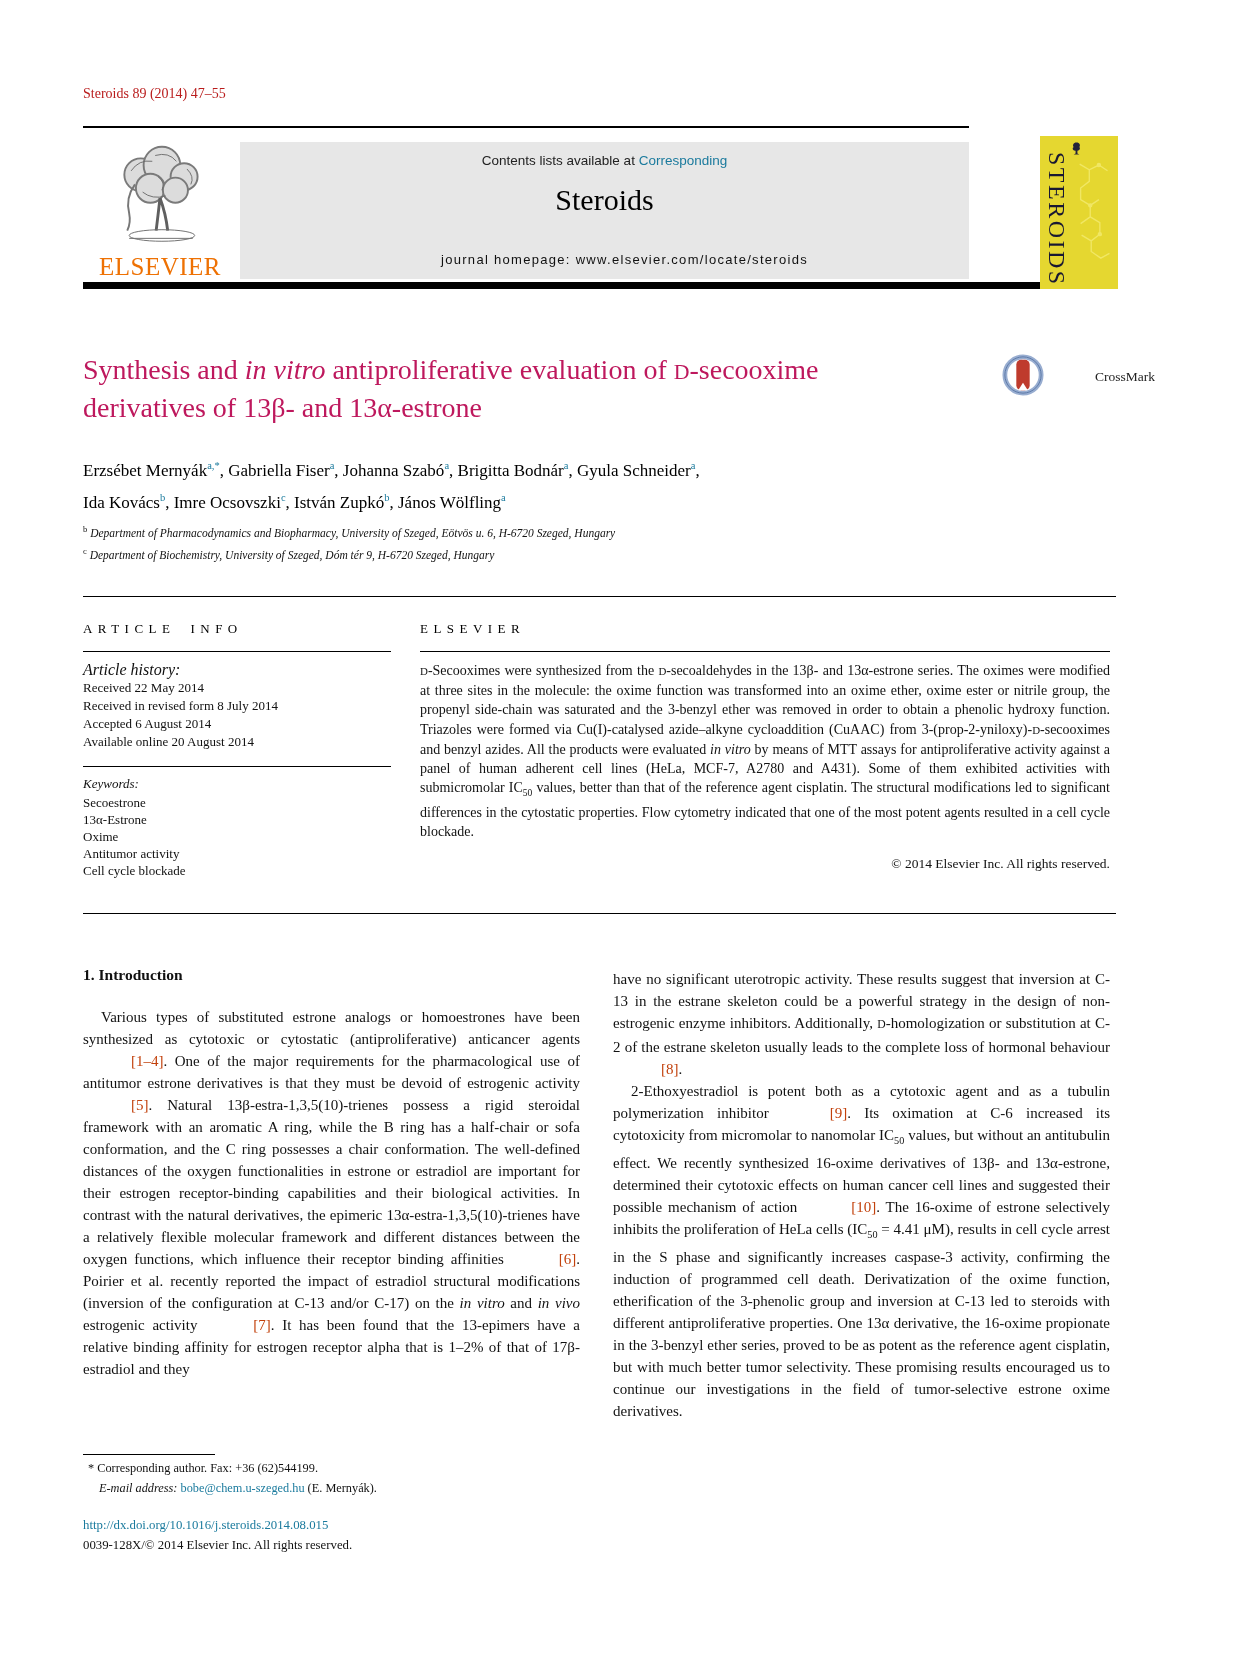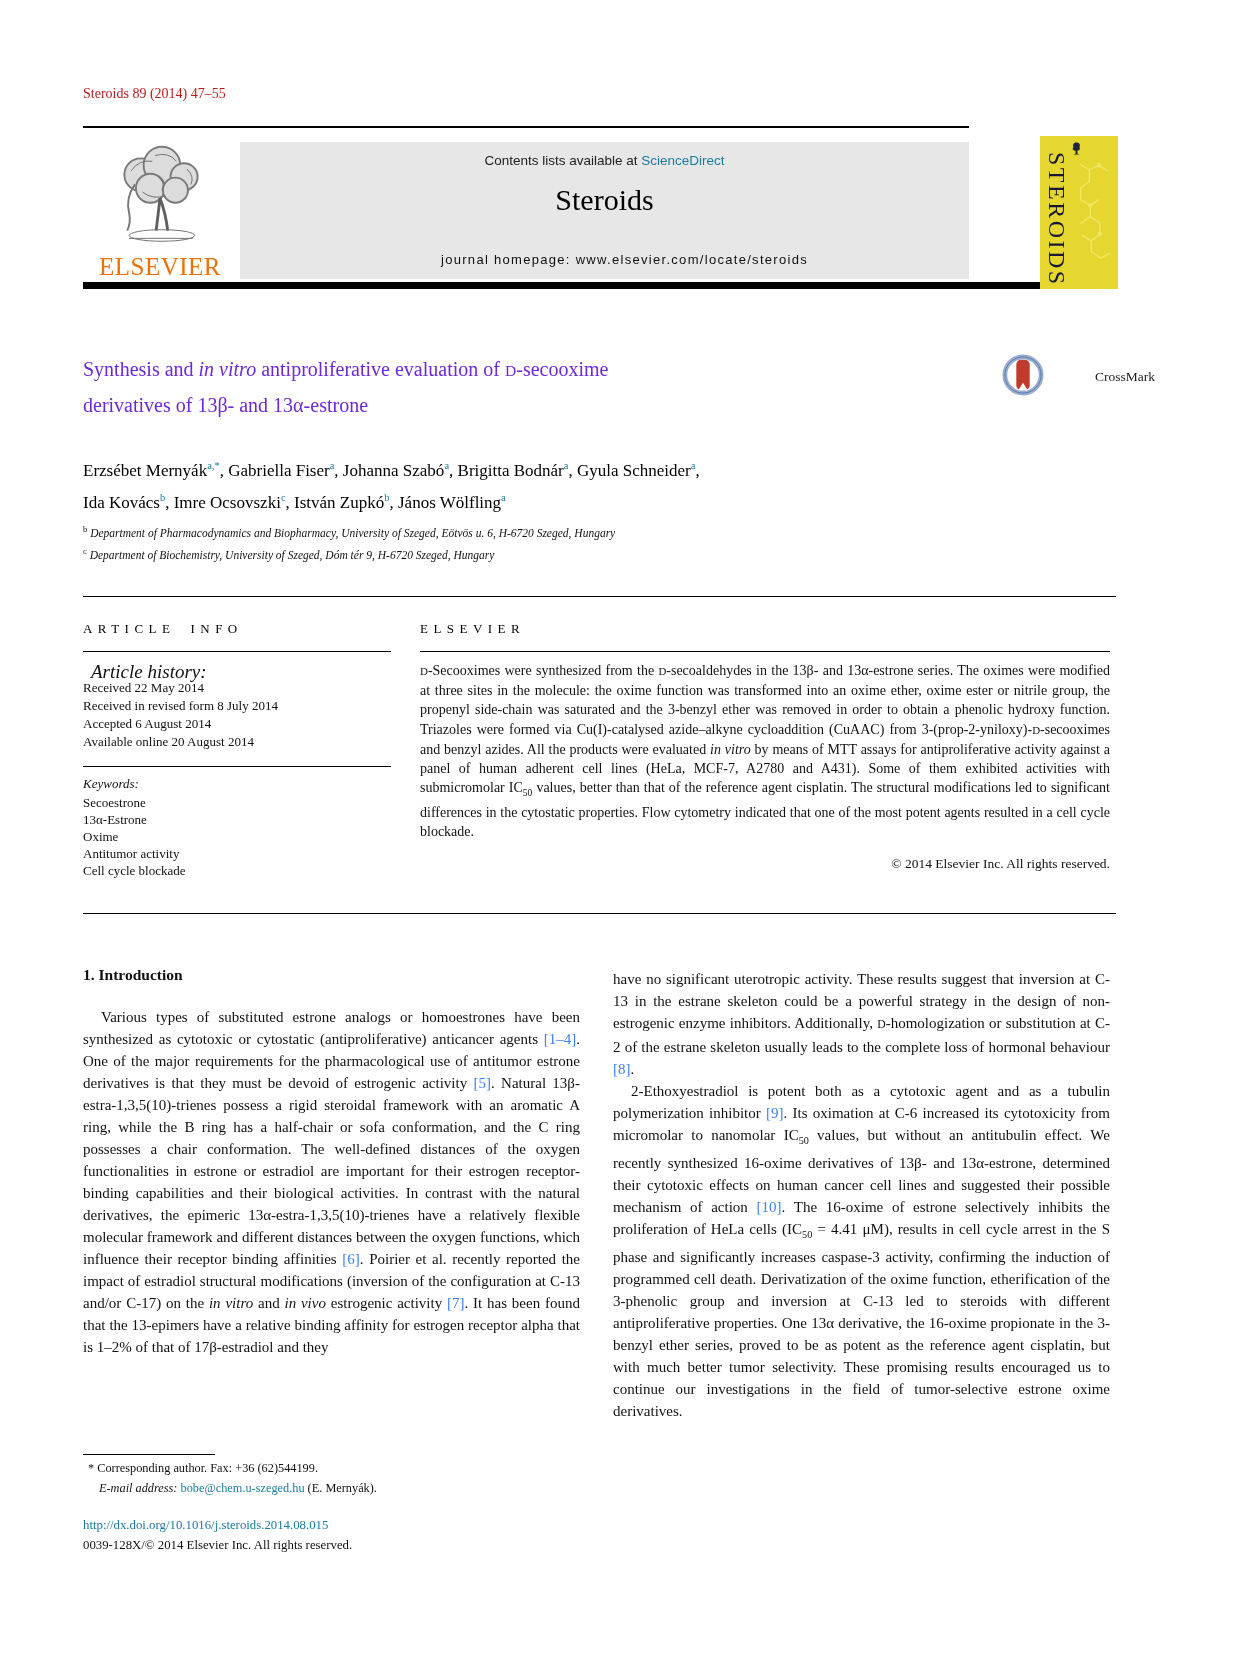--- a/index.html
+++ b/index.html
@@ -17,36 +17,36 @@
   .journal-title{font-size:30px;margin-top:15px;color:#000;}
   .homepage-line{position:absolute;bottom:12px;left:0;width:100%;text-align:center;
      font-family:"Liberation Sans","DejaVu Sans",sans-serif;font-size:13px;letter-spacing:1.3px;color:#111;padding-left:20px;}
   .cover{left:1040px;top:136px;width:78px;height:153px;background:#e5d730;overflow:hidden;z-index:2;}
   .cover-title{position:absolute;left:3px;top:16px;height:132px;writing-mode:vertical-rl;
      font-size:24px;letter-spacing:2.5px;color:#181832;font-family:"Liberation Serif",serif;}
   .cover-chem{position:absolute;right:-2px;top:8px;}
   .cover-emblem{position:absolute;left:30px;top:5px;}
   .black-bar{left:83px;top:282px;width:1033px;height:7px;background:#000;z-index:1;}
   
-  .title{left:83px;top:352px;width:840px;font-size:20px;line-height:35px;color:#6d28d9;}
+  .title{left:83px;top:352px;width:840px;font-size:28px;line-height:35px;color:#be185d;}
   .crossmark{left:1002px;top:354px;display:flex;align-items:center;gap:4px;}
   .crossmark-label{font-size:13.5px;color:#222;margin-left:47px;}
   .authors{left:83px;top:452px;width:940px;font-size:17px;line-height:27px;color:#000;}
   .asup{color:#1a7a9d;font-size:10.5px;vertical-align:super;}
   .affils{left:83px;top:520px;width:940px;font-size:11.5px;line-height:18.5px;}
   .affil-text{font-style:italic;}
   .affils sup{font-size:8.5px;font-style:normal;}
   .affil-rule{top:596px;left:83px;width:1033px;}
   
   .blockhead{font-size:13px;letter-spacing:.42em;word-spacing:.5em;color:#000;}
   .artinfo-heading{left:83px;top:621px;}
   .abstract-heading{left:420px;top:621px;}
   .artinfo-rule{top:651px;left:83px;width:308px;}
   .abstract-rule{top:651px;left:420px;width:690px;}
-  .history-label{left:83px;top:661px;font-size:19px;font-style:italic;margin-left:8px;}
+  .history-label{left:83px;top:661px;font-size:16px;font-style:italic;}
   .history{left:83px;top:679px;width:308px;font-size:13px;line-height:18px;}
   .keywords-rule{top:766px;left:83px;width:308px;}
   .keywords-label{left:83px;top:776px;font-size:13px;font-style:italic;}
   .keywords{left:83px;top:794px;width:308px;font-size:13px;line-height:17px;}
   .abstract-body{left:420px;top:661px;width:690px;font-size:14px;line-height:19.2px;text-align:justify;}
   .abstract-copyright{left:420px;top:856px;width:690px;text-align:right;font-size:13.5px;}
   .section-rule{top:913px;left:83px;width:1033px;}
   
   .intro-heading{left:83px;top:966px;font-size:15.5px;font-weight:bold;}
   .col{width:497px;font-size:15px;line-height:22px;text-align:justify;}
@@ -56,21 +56,21 @@
   .col p{margin:0;}
   
   .foot-rule{top:1454px;left:83px;width:132px;}
   .foot-corresponding{left:88px;top:1461px;width:500px;font-size:12.3px;}
   .foot-email{left:99px;top:1481px;width:500px;font-size:12.3px;}
   .email-label{font-style:italic;}
   .doi-line{left:83px;top:1518px;font-size:12.8px;}
   .issn-line{left:83px;top:1538px;font-size:12.8px;color:#111;}
   
   .s-i{font-style:italic;}
-  .s-ref{color:#3b82f6;}
+  .s-ref{color:#c2410c;margin-left:48px;}
   .s-sc{font-size:.78em;}
   .s-sub{font-size:.68em;vertical-align:sub;}
   .link{color:#1a7a9d;text-decoration:none;}
 </style>
 </head>
 <body>
 
 <div id="page">
 
   <div class="abs citation">Steroids 89 (2014) 47–55</div>
@@ -93,21 +93,21 @@
         <path d="M34 44 q-10 14 -6 30 q2 10 -2 18" stroke="#777" stroke-width="2" fill="none"></path>
         <ellipse cx="62" cy="97" rx="34" ry="6" fill="none" stroke="#6e6e6e"></ellipse>
         <path d="M28 100 h66" stroke="#6e6e6e"></path>
       </svg>
     </span>
     <div class="elsevier-word">ELSEVIER</div>
   </div>
 
   <div class="abs header-box">
     <div class="contents-line">
-      <span>Contents lists available at </span><span class="link">ScienceDirect</span>
+      <span>Contents lists available at </span><span class="link">Corresponding</span>
     </div>
     <div class="journal-title">Steroids</div>
     <div class="homepage-line">journal homepage: www.elsevier.com/locate/steroids</div>
   </div>
 
   <div class="abs cover">
     <span class="cover-emblem">
       <svg width="13" height="15" viewBox="0 0 14 15" aria-hidden="true">
         <path d="M7 1 C3.5 1 2.5 4 4 6 C2 7 3 10 5.5 10 L6 10 L6 13 L4 14 H10 L8 13 L8 10 C10.5 10 11.5 7 10 6 C11.5 4 10.5 1 7 1 Z" fill="#23233a"></path>
       </svg>

